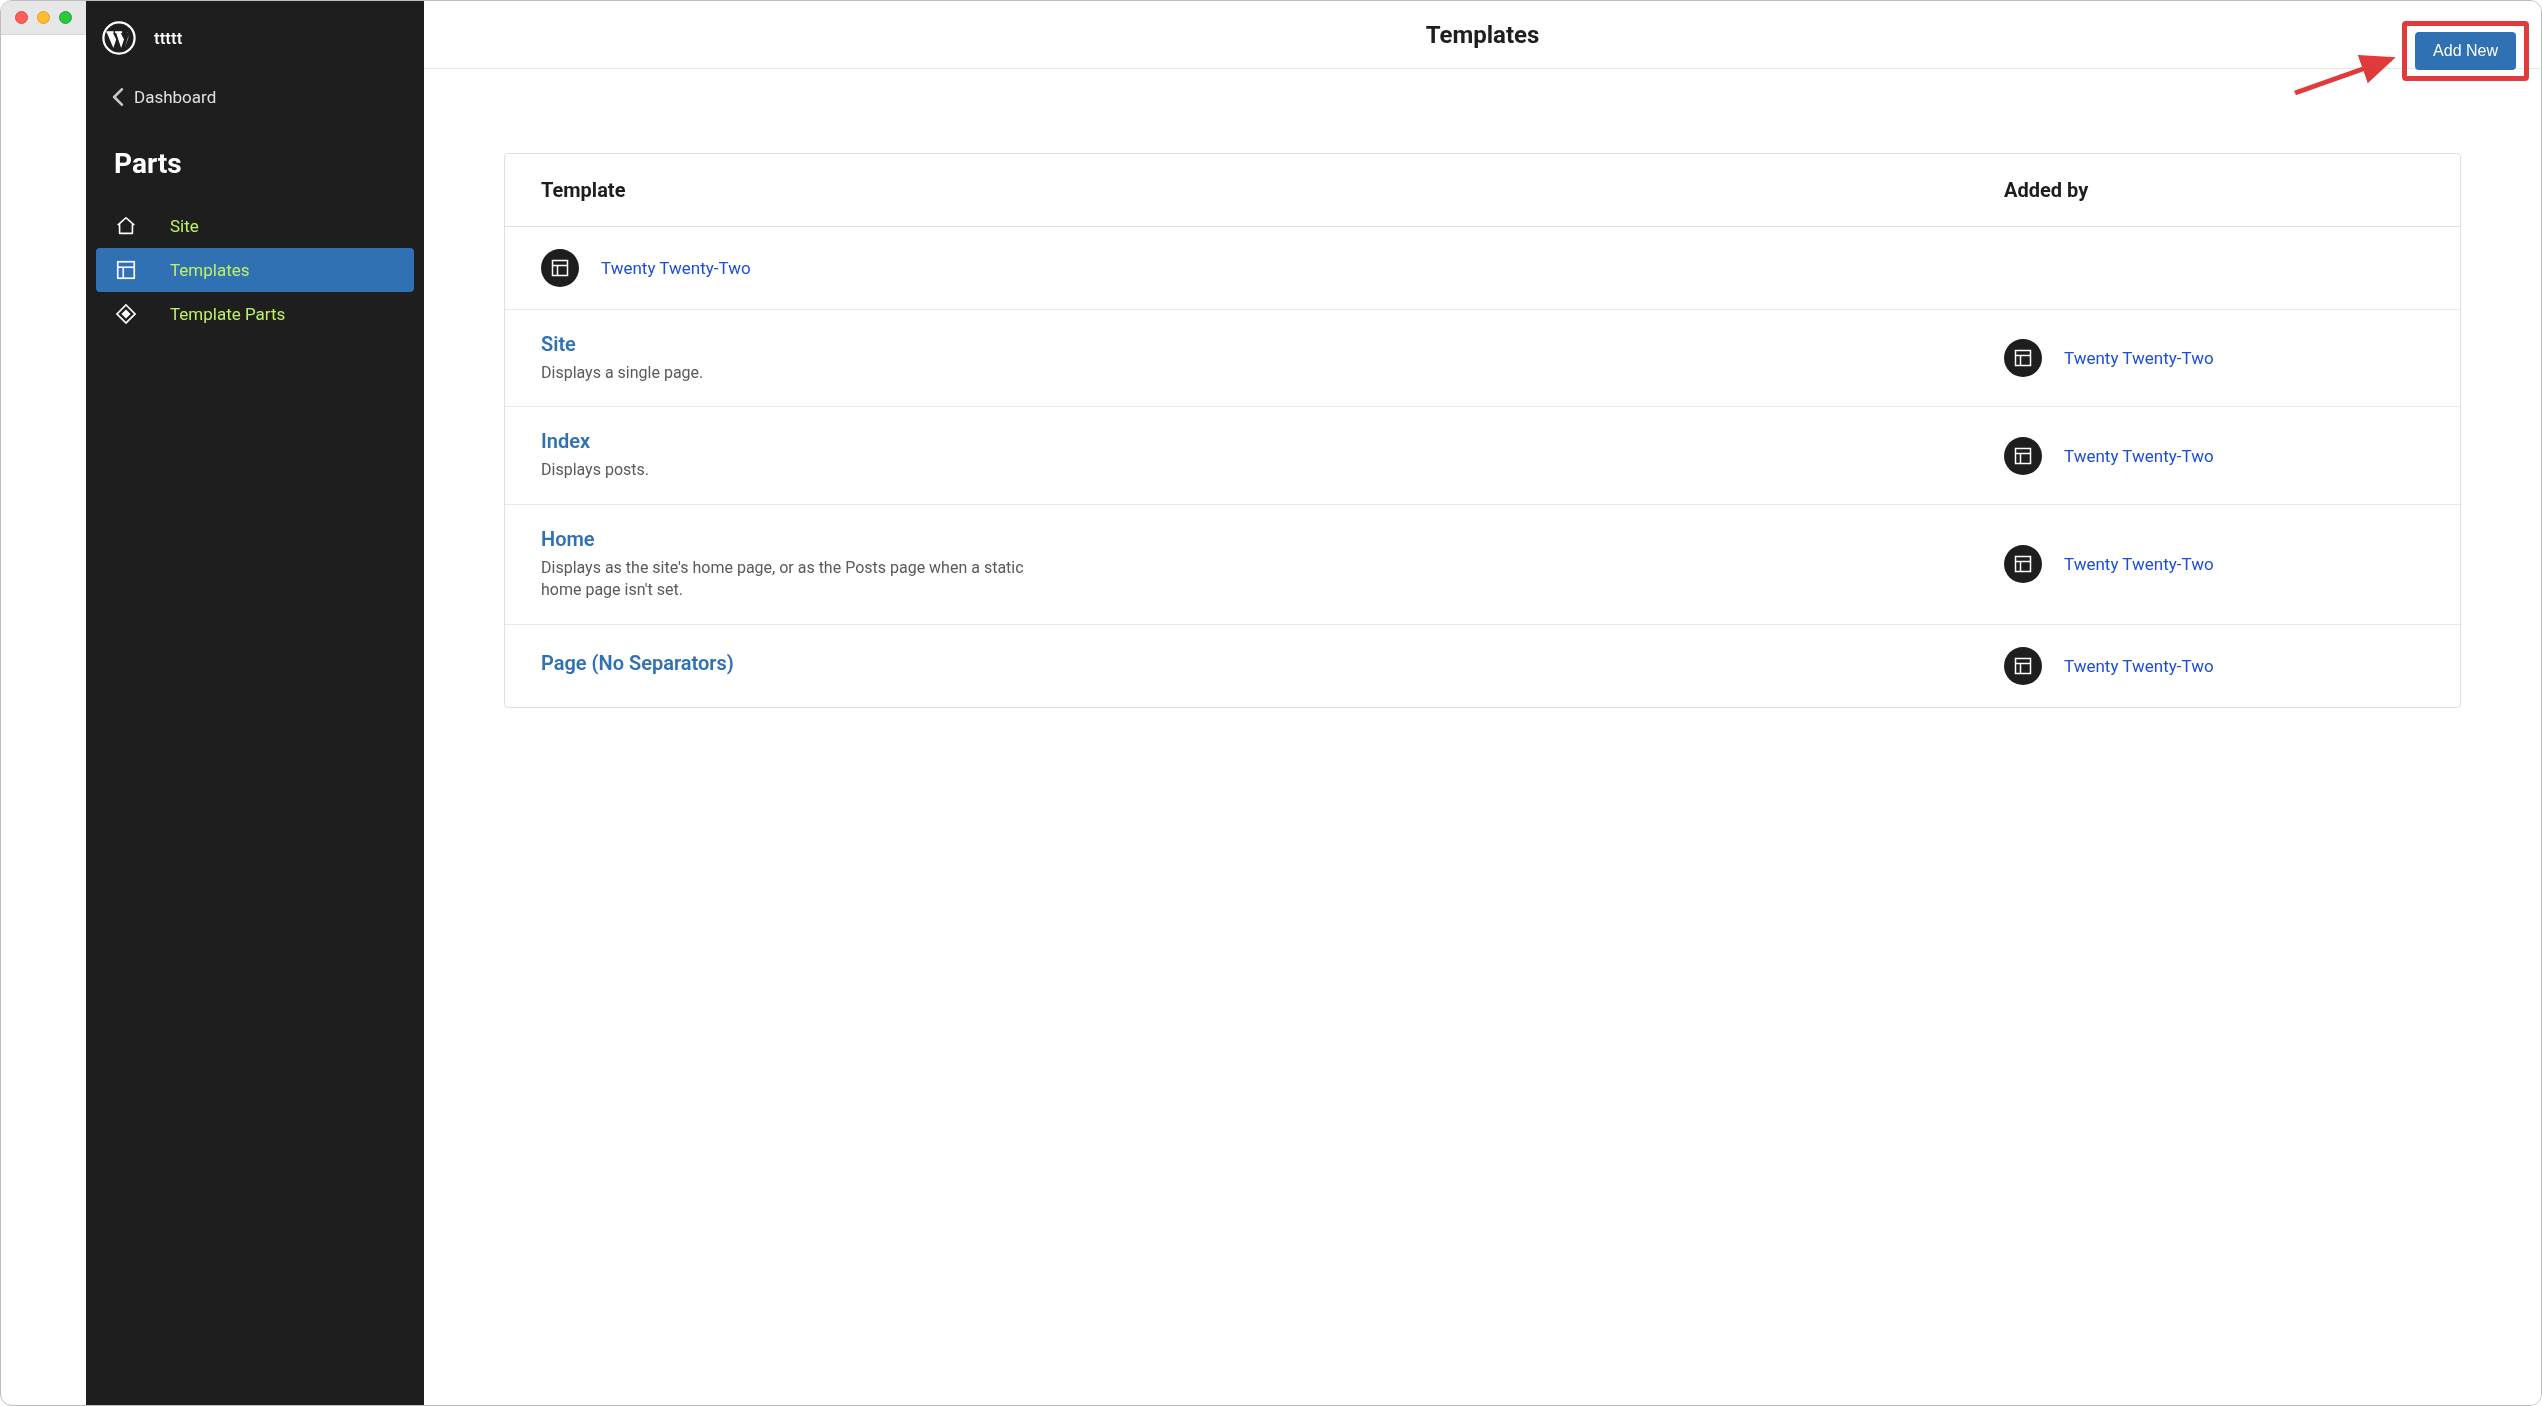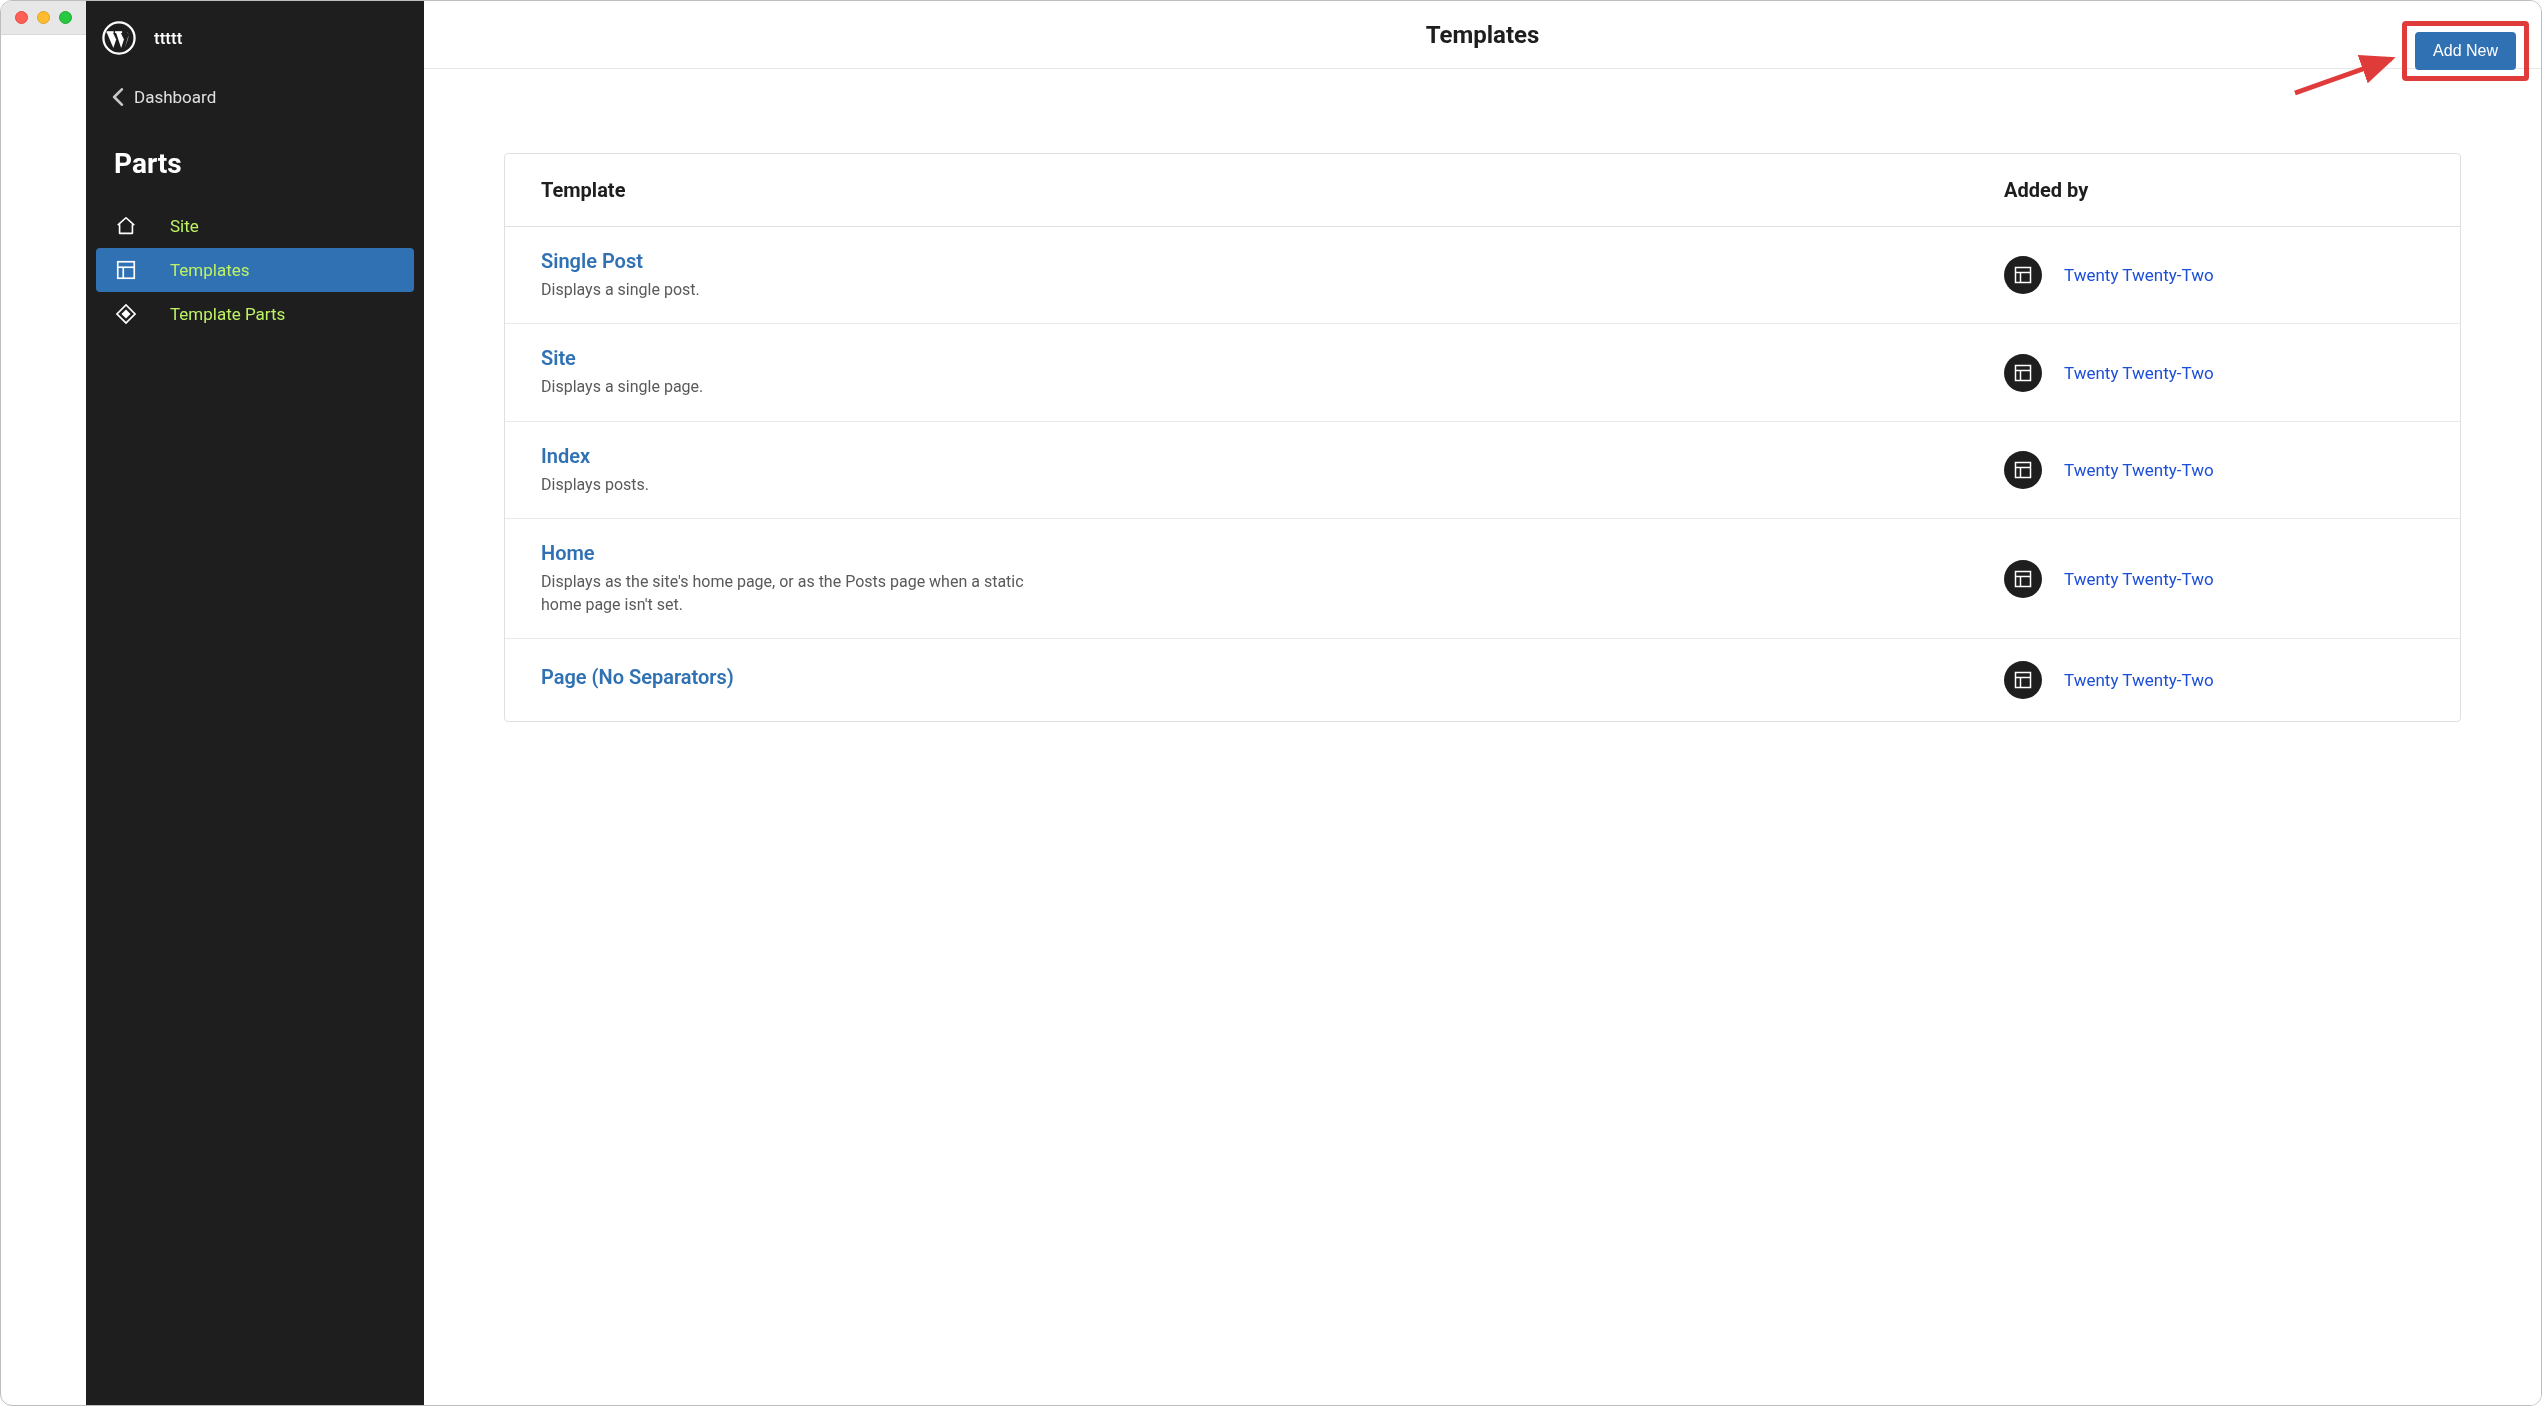--- a/index.html
+++ b/index.html
@@ -276,24 +276,20 @@
 
       <div class="scroll">
         <div class="table">
 
           <div class="thead">
             <div>Template</div>
             <div>Added by</div>
           </div>
 
           <div class="trow">
-            <div>
-              <div class="tmpl-name">Single Post</div>
-              <div class="tmpl-desc">Displays a single post.</div>
-            </div>
             <div class="added-by">
               <span class="theme-badge">
                 <svg width="20" height="20" viewBox="0 0 24 24" fill="none">
                   <rect x="3" y="3" width="18" height="18" stroke="#fff" stroke-width="1.8"></rect>
                   <line x1="3" y1="9" x2="21" y2="9" stroke="#fff" stroke-width="1.8"></line>
                   <line x1="9" y1="9" x2="9" y2="21" stroke="#fff" stroke-width="1.8"></line>
                 </svg>
               </span>
               <span>Twenty Twenty-Two</span>
             </div>

